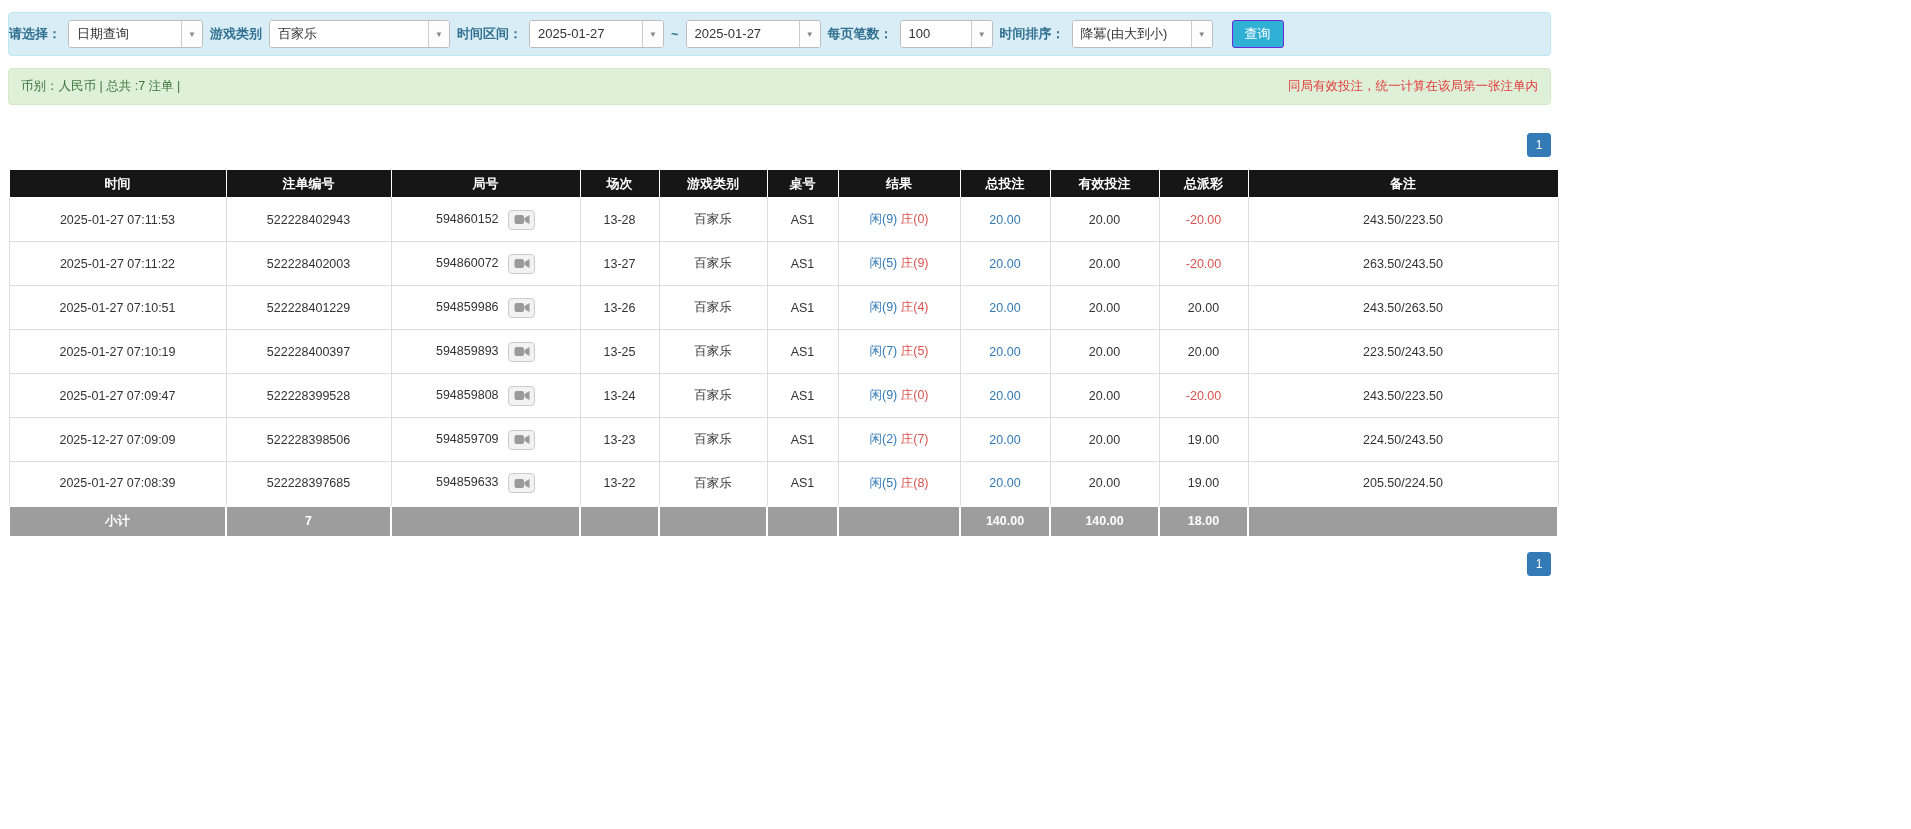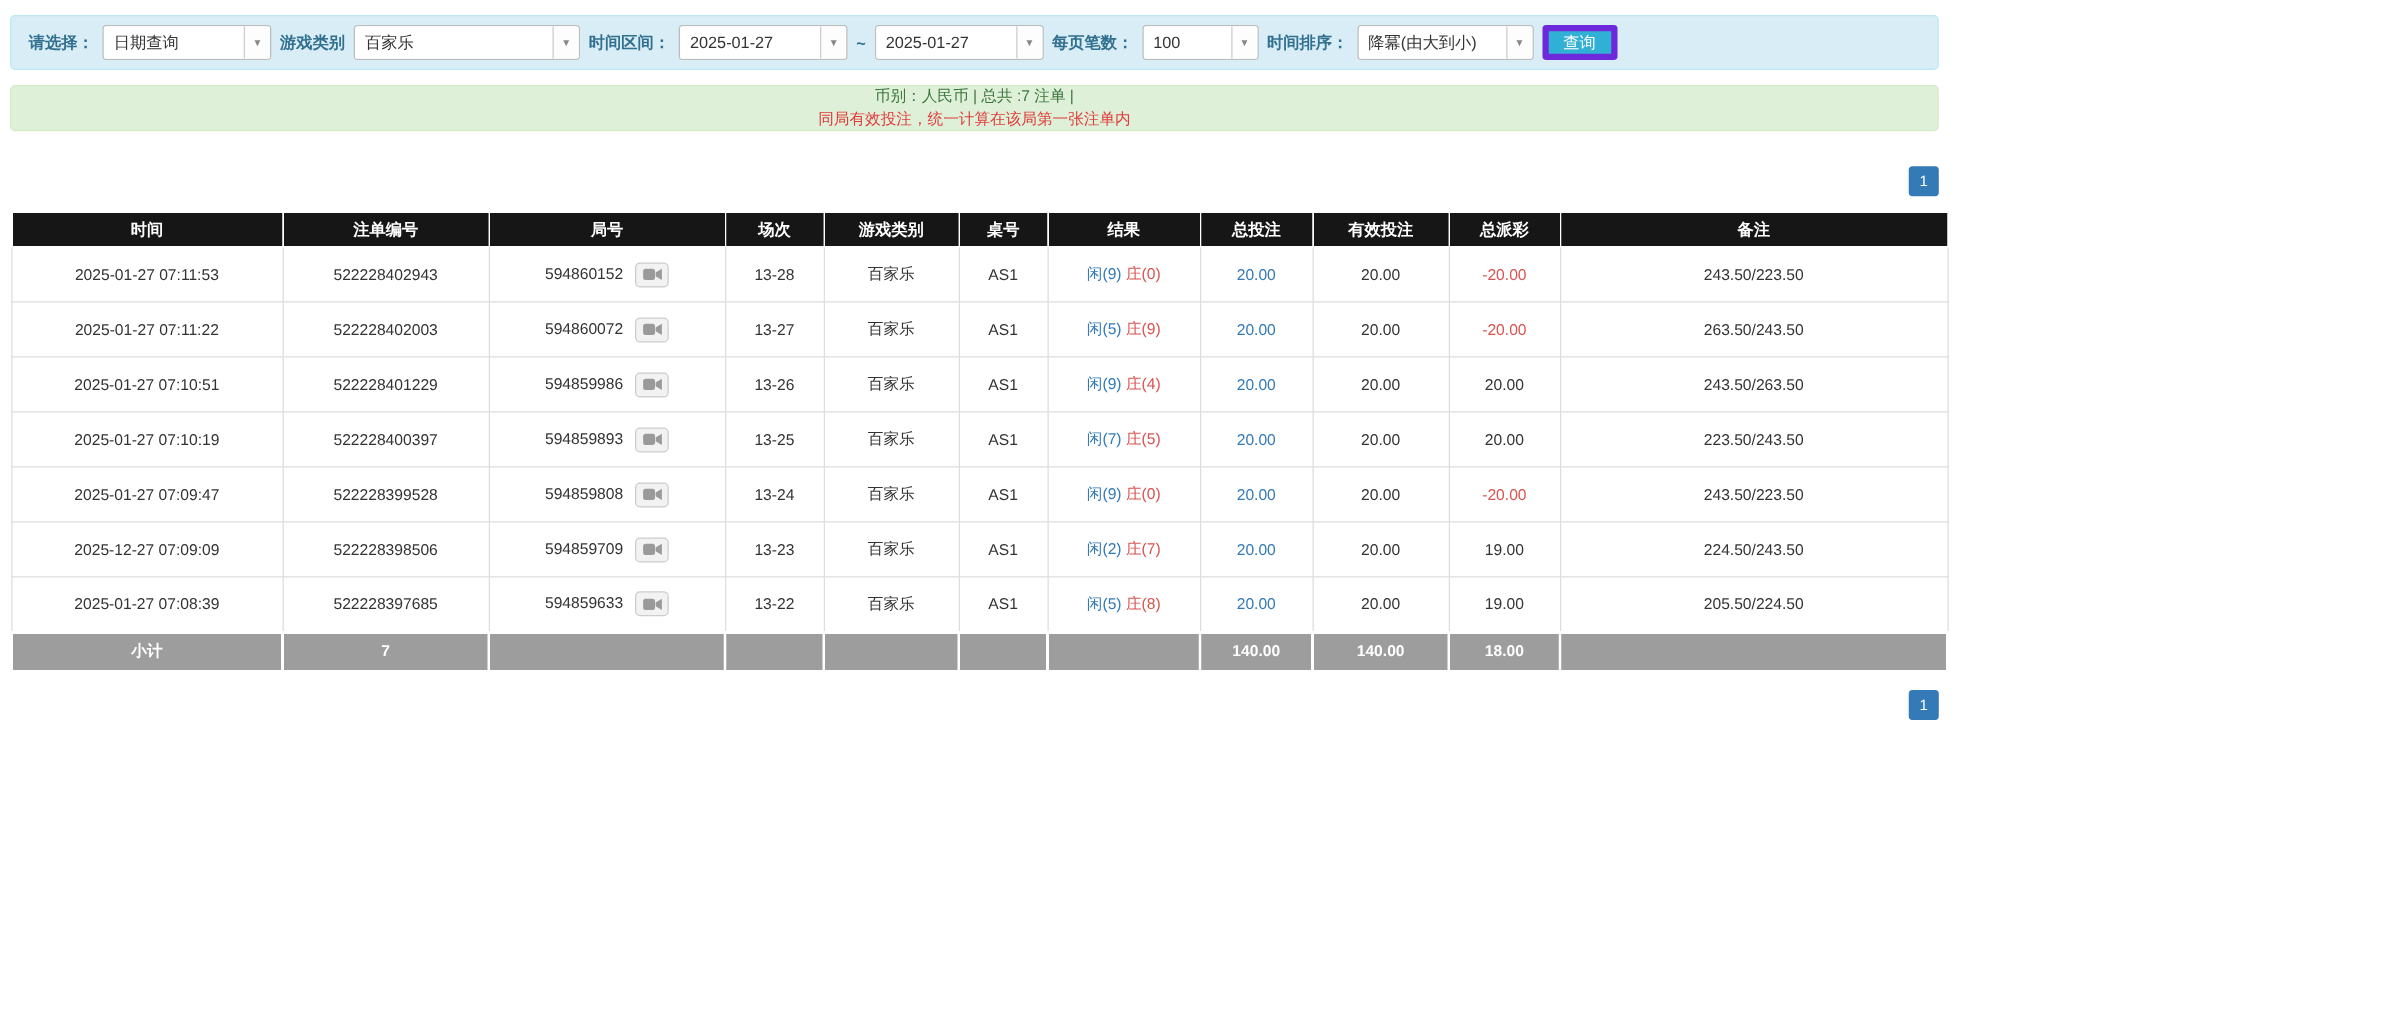--- a/index.html
+++ b/index.html
@@ -8,21 +8,21 @@
     font-family: "Liberation Sans", "DejaVu Sans", sans-serif;
     color:#333; font-size:13px; min-width:1911px;
   }
   .page { width:1551px; padding:12px 0 20px 8px; }
 
   .page-title { font-size:18px; font-weight:normal; color:#222; margin:6px 0 14px 0; }
 
   
   .filter-bar {
     background:#d9edf7; border:1px solid #bce8f1; border-radius:4px;
-    padding:7px 14px; display:flex; align-items:center; gap:7px;
+    padding:7px 0; display:flex; align-items:center; gap:7px;
     height:44px;
   }
   .flabel { color:#31708f; font-weight:bold; font-size:13px; white-space:nowrap; }
   .tilde { color:#31708f; font-weight:bold; }
   .combo {
     display:inline-flex; align-items:stretch; background:#fff;
     border:1px solid #bdbdbd; border-radius:3px; height:28px; overflow:hidden;
   }
   .combo-text {
     padding:0 8px; line-height:26px; font-size:13px; color:#333; white-space:nowrap;
@@ -33,30 +33,30 @@
     display:flex; align-items:center; justify-content:center;
     color:#888; font-size:8px; cursor:pointer;
   }
   .w-query { width:112px; }
   .w-game  { width:158px; }
   .w-date  { width:112px; }
   .w-size  { width:70px;  }
   .w-sort  { width:118px; }
 
   .search-btn {
-    margin-left:0; background:#31b0d5; border:5px solid #6d28d9; color:#fff;
+    margin-left:12px; background:#31b0d5; border:1px solid #6d28d9; color:#fff;
     border-radius:3px; height:28px; padding:0 12px; font-size:13px; cursor:pointer;
     font-family:inherit;
   }
 
   
   .summary-bar {
     margin-top:12px; background:#dff0d8; border:1px solid #d6e9c6; border-radius:4px;
     padding:0 12px; height:37px; display:flex; align-items:center; justify-content:space-between;
-    color:#3c763d; font-size:12.5px;flex-direction:column;
+    color:#3c763d; font-size:12.5px;
   }
   .summary-note { color:#e23b3b; }
 
   
   .pager { display:flex; justify-content:flex-end; }
   .pager.top { margin:28px 0 12px 0; }
   .pager.bottom { margin:14px 0 0 0; }
   .page-btn {
     min-width:24px; height:24px; background:#337ab7; border:1px solid #337ab7;
     color:#fff; border-radius:3px; font-size:12px; cursor:pointer; font-family:inherit;

